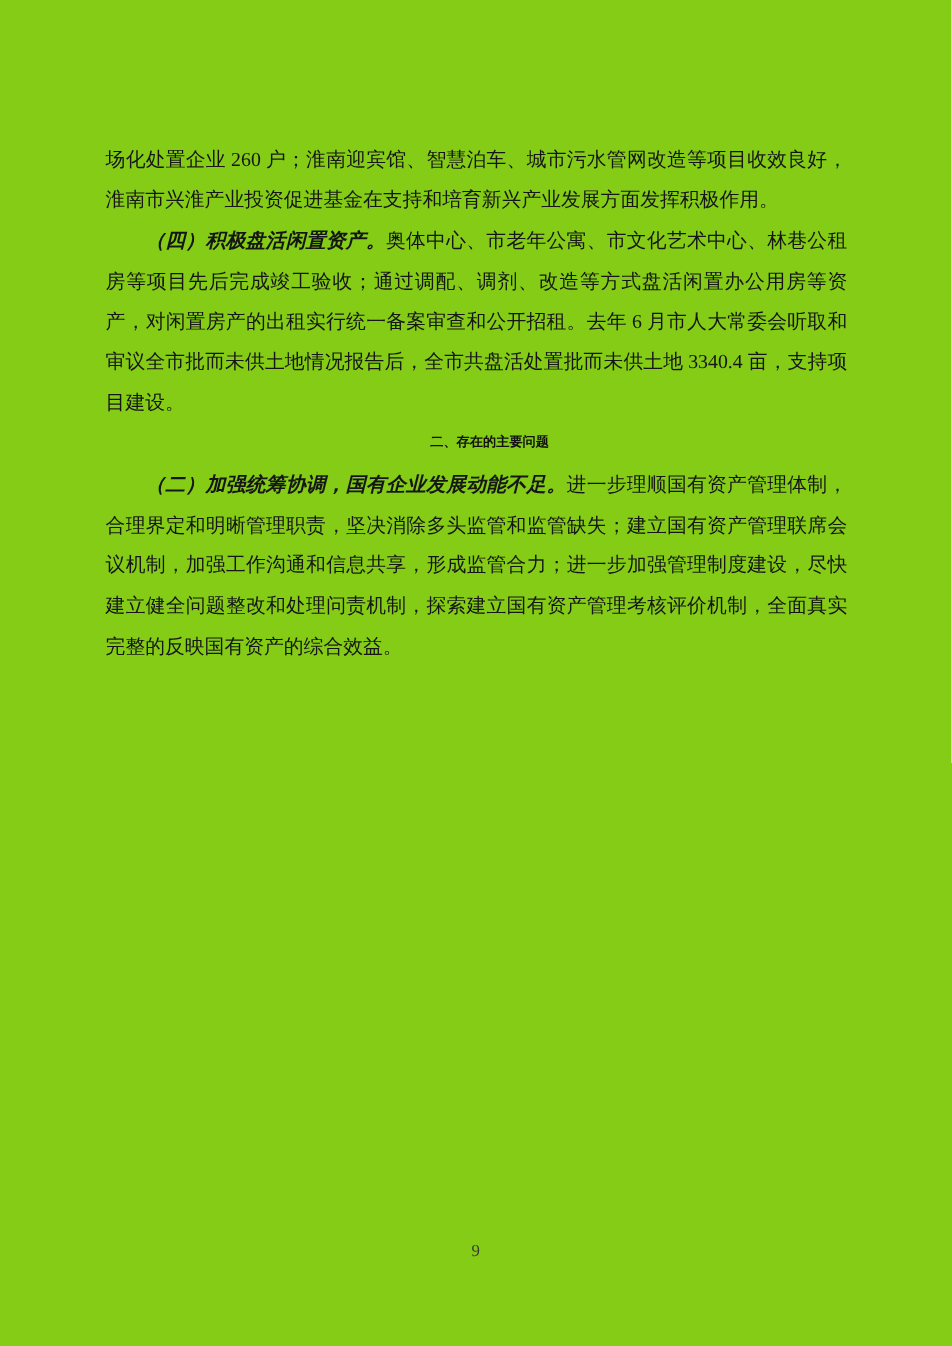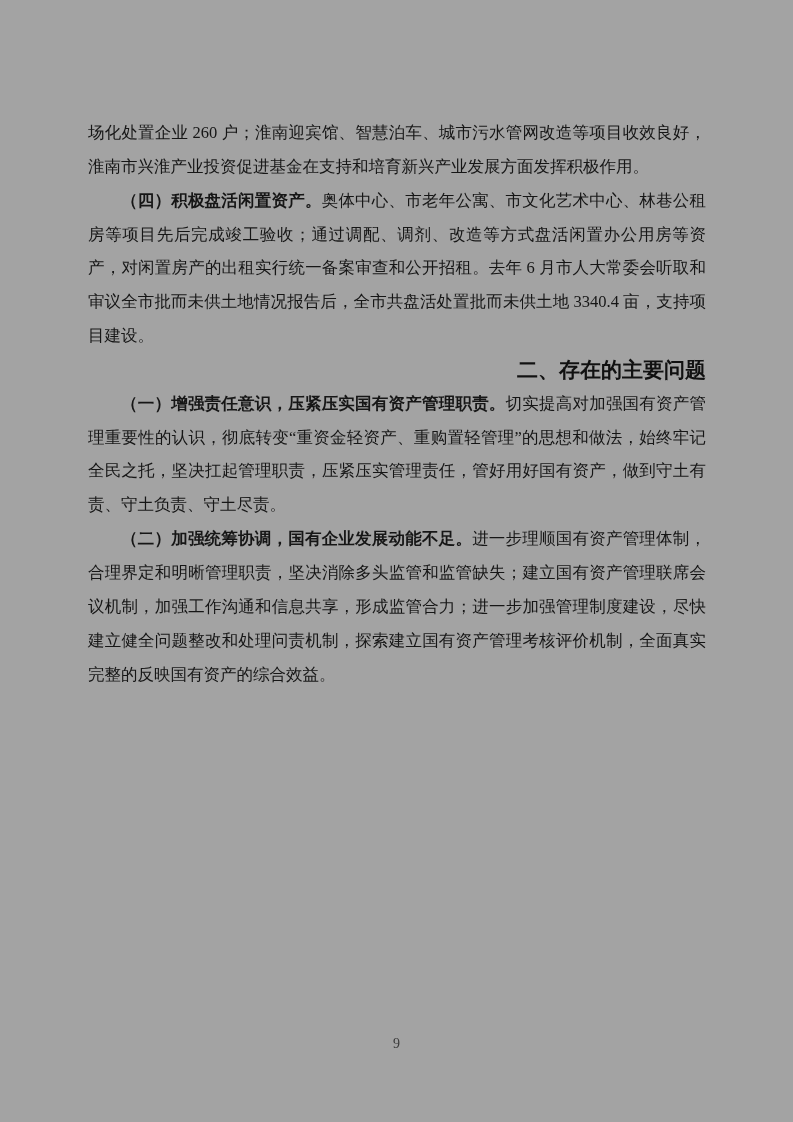--- a/index.html
+++ b/index.html
@@ -4,21 +4,21 @@
 <style>
   html, body {
     margin: 0;
     padding: 0;
     background: #ffffff;
   }
   .page {
     position: relative;
     width: 793px;
     height: 1122px;
-    background: #a3a3a3;
+    background: #84cc16;
     overflow: hidden;
     color: #161616;
   }
   .doc-body {
     position: absolute;
     left: 88px;
     top: 116px;
     width: 618px;
     font-family: "Liberation Serif", "DejaVu Serif", serif;
     font-size: 16.5px;
@@ -28,30 +28,31 @@
   }
   .doc-body p {
     margin: 0;
     text-indent: 2em;
   }
   .doc-body p.continuation {
     text-indent: 0;
   }
   .doc-body h2 {
     margin: 0;
-    font-size: 21px;
+    font-size: 11px;
     line-height: 33.85px;
     font-weight: bold;
     font-family: "Liberation Sans", "DejaVu Sans", sans-serif;
     text-indent: 2em;
-    text-align: right;
+    text-align: center;
     color: #111111;
   }
   .lead {
     font-weight: bold;
+    font-style: italic; 
   }
   .page-number {
     position: absolute;
     top: 1036px;
     left: 0;
     width: 100%;
     text-align: center;
     font-family: "Liberation Serif", "DejaVu Serif", serif;
     font-size: 14px;
     color: #3a3a3a;
@@ -64,21 +65,20 @@
   <div class="doc-body">
 
     <p class="continuation">场化处置企业 260 户；淮南迎宾馆、智慧泊车、城市污水管网改造等项目收效良好，淮南市兴淮产业投资促进基金在支持和培育新兴产业发展方面发挥积极作用。</p>
 
     <p><span class="lead">（四）积极盘活闲置资产。</span><span>奥体中心、市老年公寓、市文化艺术中心、林巷公租房等项目先后完成竣工验收；通过调配、调剂、改造等方式盘活闲置办公用房等资产，对闲置房产的出租实行统一备案审查和公开招租。去年 6 月市人大常委会听取和审议全市批而未供土地情况报告后，全市共盘活处置批而未供土地 3340.4 亩，支持项目建设。</span></p>
 
     <h2>二、存在的主要问题</h2>
 
 
 
-    <p><span class="lead">（一）增强责任意识，压紧压实国有资产管理职责。</span><span>切实提高对加强国有资产管理重要性的认识，彻底转变“重资金轻资产、重购置轻管理”的思想和做法，始终牢记全民之托，坚决扛起管理职责，压紧压实管理责任，管好用好国有资产，做到守土有责、守土负责、守土尽责。</span></p>
 
     <p><span class="lead">（二）加强统筹协调，国有企业发展动能不足。</span><span>进一步理顺国有资产管理体制，合理界定和明晰管理职责，坚决消除多头监管和监管缺失；建立国有资产管理联席会议机制，加强工作沟通和信息共享，形成监管合力；进一步加强管理制度建设，尽快建立健全问题整改和处理问责机制，探索建立国有资产管理考核评价机制，全面真实完整的反映国有资产的综合效益。</span></p>
 
 
   </div>
 
   <div class="page-number">9</div>
 </div>
 
 </body></html>

